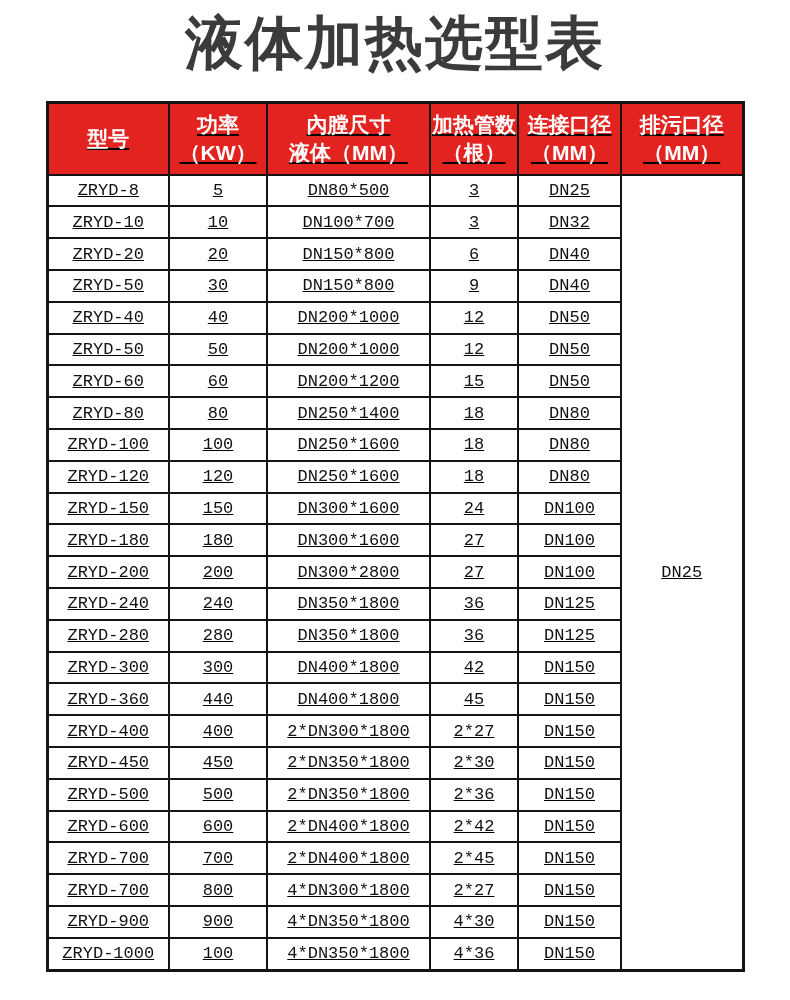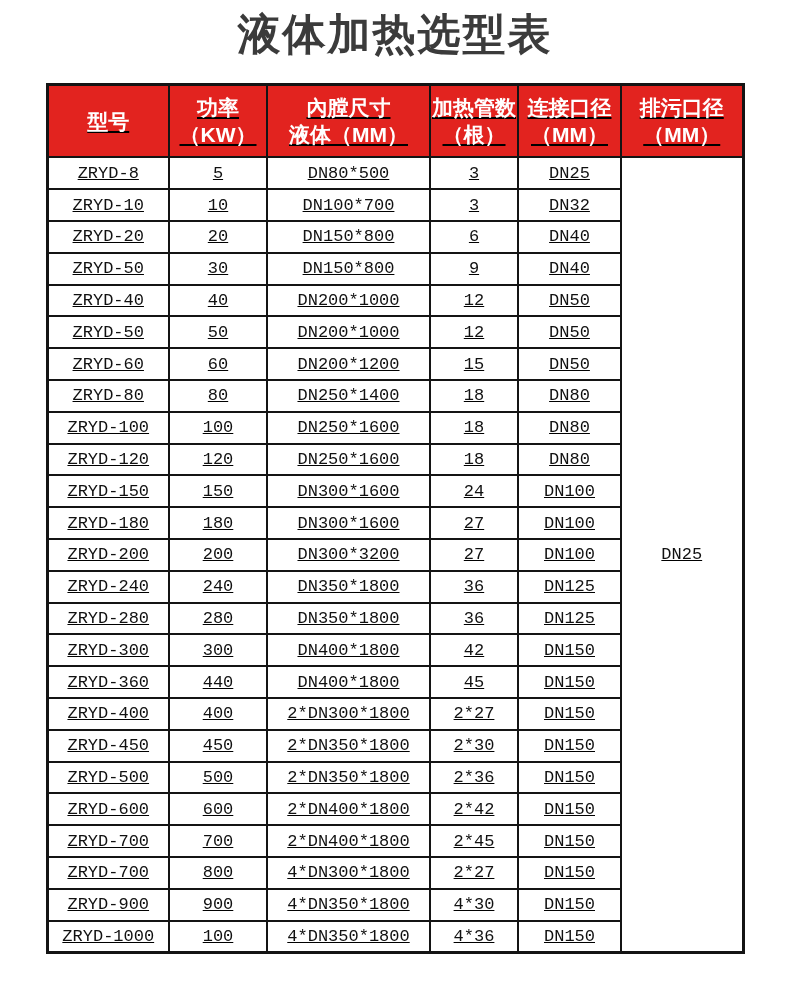--- a/index.html
+++ b/index.html
@@ -12,21 +12,21 @@
     overflow: hidden;
   }
   .page {
     width: 790px;
     height: 1000px;
     position: relative;
   }
   .title {
     text-align: center;
     padding-top: 10px;
-    font-size: 43px;
+    font-size: 58px;
     font-weight: bold;
     letter-spacing: 2px;
     color: #3b3b3b;
     line-height: 1.15;
     font-family: "Liberation Sans", sans-serif;
   }
   table.spec {
     border-collapse: collapse;
     table-layout: fixed;
     width: 696px;
@@ -186,21 +186,21 @@
         <tr>
           <td>ZRYD-180</td>
           <td>180</td>
           <td>DN300*1600</td>
           <td>27</td>
           <td>DN100</td>
         </tr>
         <tr>
           <td>ZRYD-200</td>
           <td>200</td>
-          <td>DN300*3200</td>
+          <td>DN300*2800</td>
           <td>27</td>
           <td>DN100</td>
         </tr>
         <tr>
           <td>ZRYD-240</td>
           <td>240</td>
           <td>DN350*1800</td>
           <td>36</td>
           <td>DN125</td>
         </tr>

